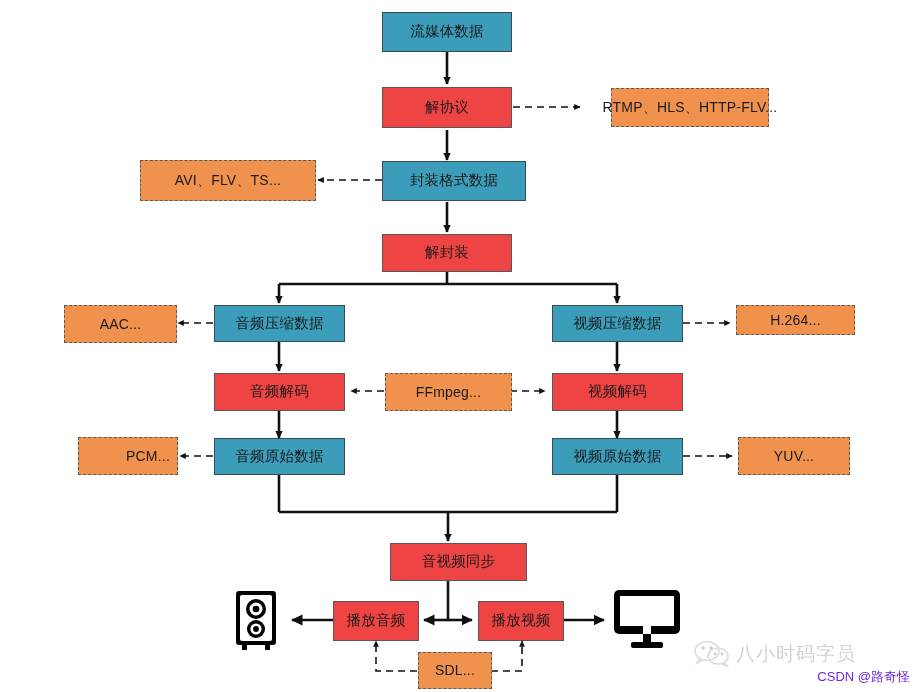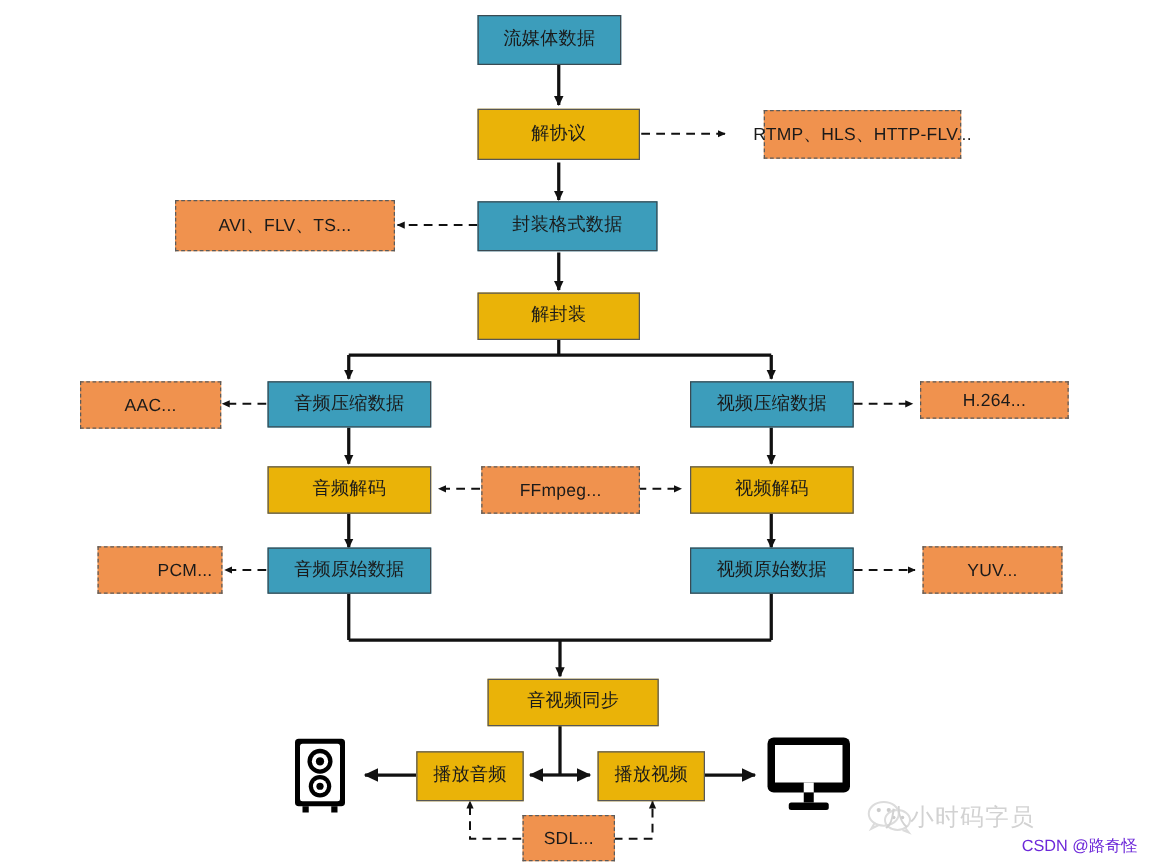--- a/index.html
+++ b/index.html
@@ -36,21 +36,21 @@
     color: #1a1a1a;
     line-height: 1.2;
     letter-spacing: 0.2px;
     white-space: nowrap;
   }
   .node.blue {
     background: #3c9dbb;
     border: 1.6px solid #3a4a52;
   }
   .node.white {
-    background: #eab308;
+    background: #ef4444;
     border: 1.6px solid #575757;
   }
   .node.orange {
     background: #f0924e;
     border: 1.8px dashed #5b5b5b;
   }
   .node.lat {
     font-size: 14px;
   }
   .icon {
@@ -140,21 +140,21 @@
 
     <path d="M333,620 L292,620" stroke="#111111" stroke-width="2.6" fill="none" marker-end="url(#ahb)"></path>
 
     <path d="M563,620 L604,620" stroke="#111111" stroke-width="2.6" fill="none" marker-end="url(#ahb)"></path>
 
     <path d="M417,671 L376,671 L376,641" stroke="#111111" stroke-width="1.6" fill="none" stroke-dasharray="7,5" marker-end="url(#ahs)"></path>
 
     <path d="M491,671 L522,671 L522,641" stroke="#111111" stroke-width="1.6" fill="none" stroke-dasharray="7,5" marker-end="url(#ahs)"></path>
   </svg>
 
-  <div class="node blue" style="left:382px; top:12px; width:115px; height:40px;">
+  <div class="node blue" style="left:382px; top:12px; width:130px; height:40px;">
     <span>流媒体数据</span>
   </div>
 
   <div class="node white" style="left:382px; top:87px; width:130px; height:41px;">
     <span>解协议</span>
   </div>
 
   <div class="node orange lat" style="left:611px; top:88px; width:158px; height:39px;text-align:right;">
     <span>RTMP、HLS、HTTP-FLV...</span>
   </div>
@@ -262,17 +262,17 @@
       <path d="M7,20 L4,25 L10,22" fill="none" stroke="#dcdcdc" stroke-width="1.6"></path>
       <circle cx="10" cy="10" r="1.7" fill="#cccccc"></circle>
       <circle cx="18" cy="10" r="1.7" fill="#cccccc"></circle>
       <ellipse cx="25" cy="18" rx="10" ry="8" fill="none" stroke="#dcdcdc" stroke-width="1.6"></ellipse>
       <path d="M31,24 L34,28 L29,26" fill="none" stroke="#dcdcdc" stroke-width="1.6"></path>
       <circle cx="22" cy="16" r="1.4" fill="#cccccc"></circle>
       <circle cx="29" cy="16" r="1.4" fill="#cccccc"></circle>
     </svg>
   </div>
 
-  <div class="watermark wm-name" style="left:708px; top:641px;">八小时码字员</div>
+  <div class="watermark wm-name" style="left:736px; top:641px;">八小时码字员</div>
 
   <div class="watermark wm-sub" style="left:762px; top:668px; width:148px;">CSDN @路奇怪</div>
 
 </div>
 
 </body></html>

